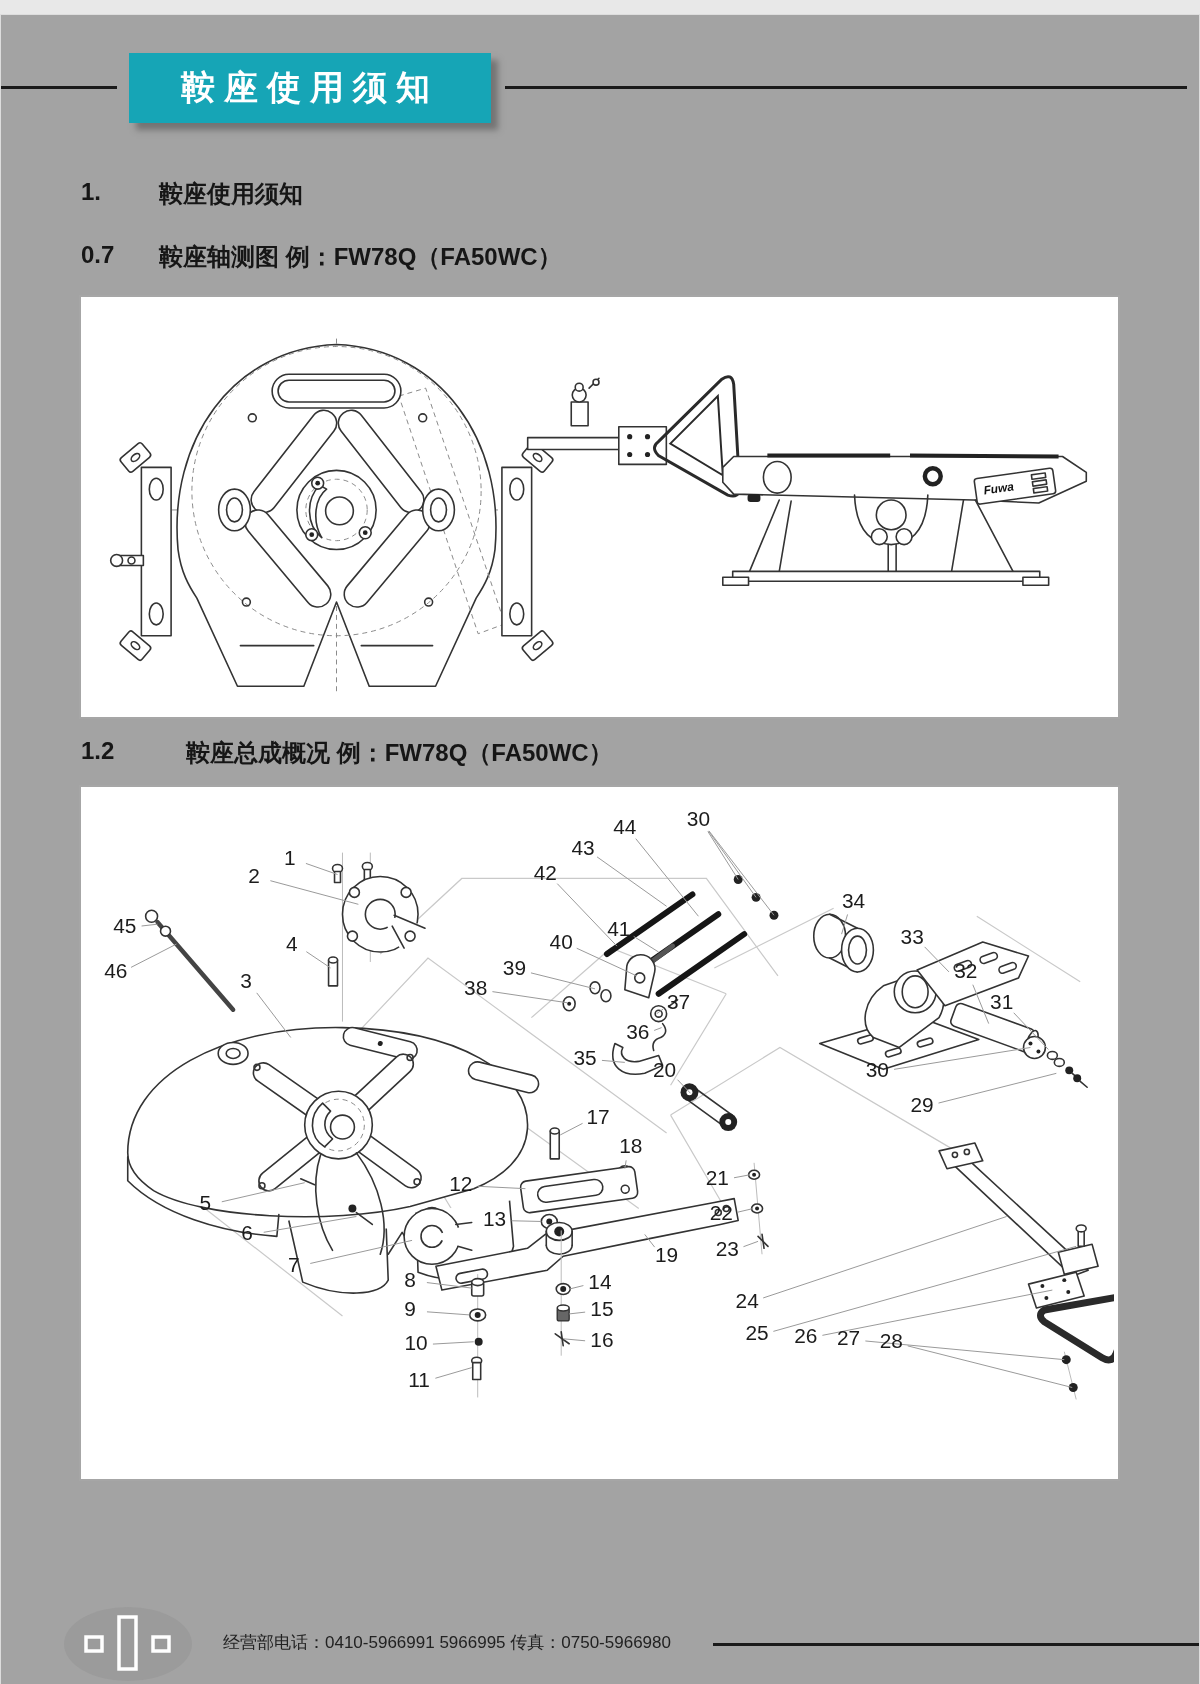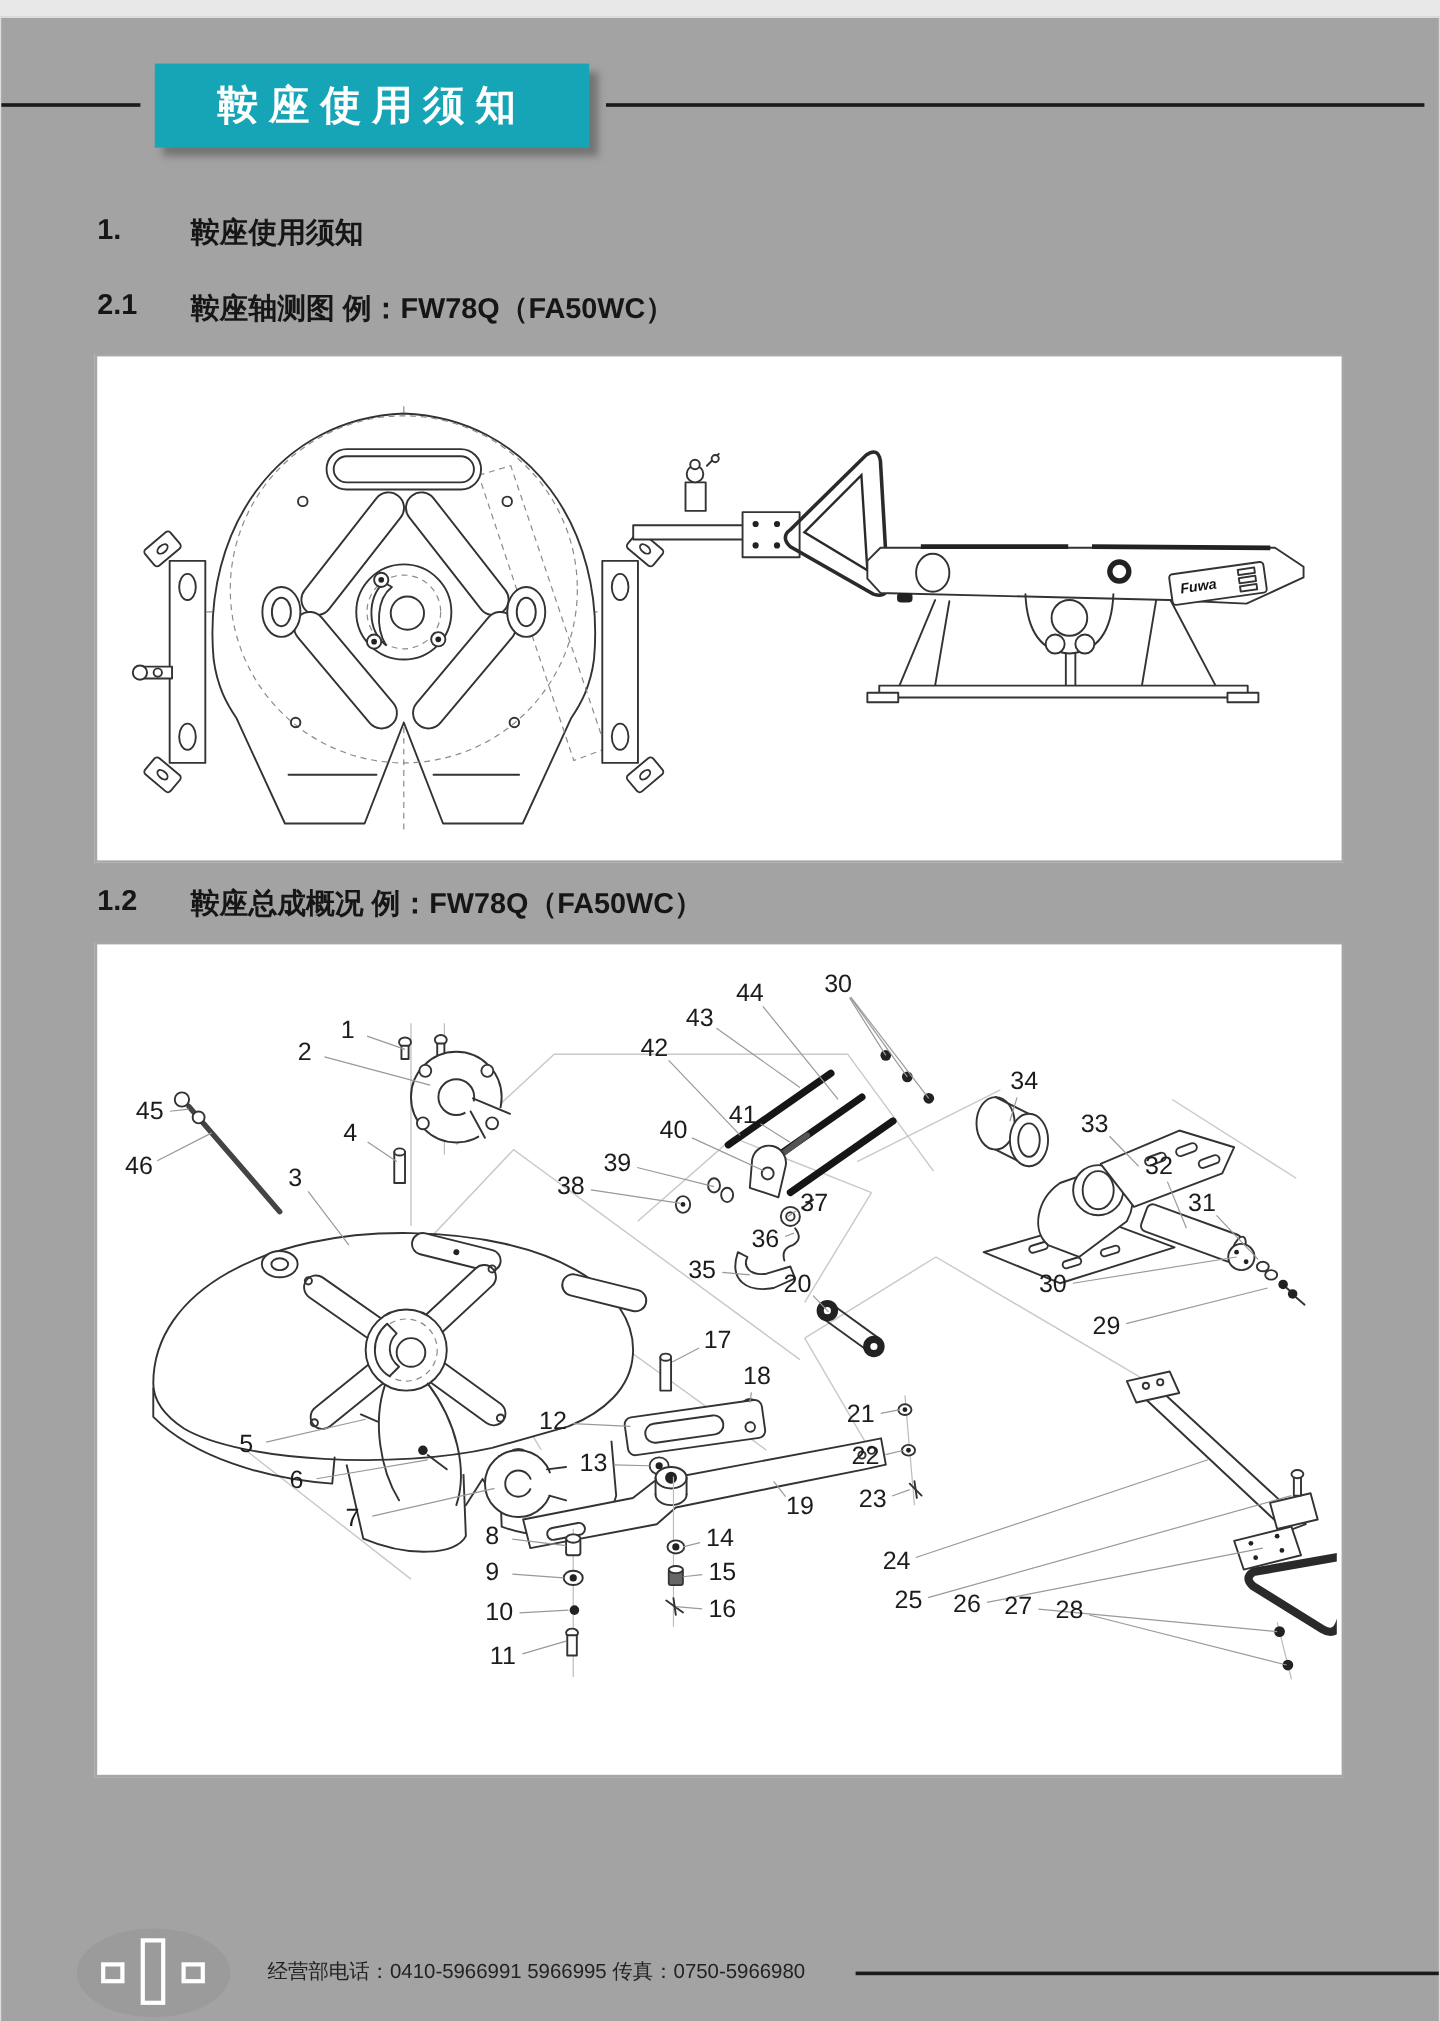--- a/index.html
+++ b/index.html
@@ -37,24 +37,24 @@
   <div class="hline" style="left:504px;top:71px;width:682px;"></div>
   <div class="banner">
     <span>鞍座使用须知</span>
   </div>
 
   <div class="heading" style="top:163px;">
     <span class="num">1.</span>
     <span>鞍座使用须知</span>
   </div>
   <div class="heading" style="top:226px;">
-    <span class="num">2.1</span>
+    <span class="num">0.7</span>
     <span>鞍座轴测图 例：FW78Q（FA50WC）</span>
   </div>
-  <div class="heading" style="top:722px;">
+  <div class="heading" style="top:722px;gap:27px;">
     <span class="num">1.2</span>
     <span>鞍座总成概况 例：FW78Q（FA50WC）</span>
   </div>
 
   <div class="figure-box" id="figure1">
     <svg viewBox="0 0 1037 420" width="1033" height="416">
 
       <g>
         <line class="dash" x1="255" y1="42" x2="255" y2="402"></line>
         <line class="dash" x1="80" y1="215" x2="432" y2="215"></line>

